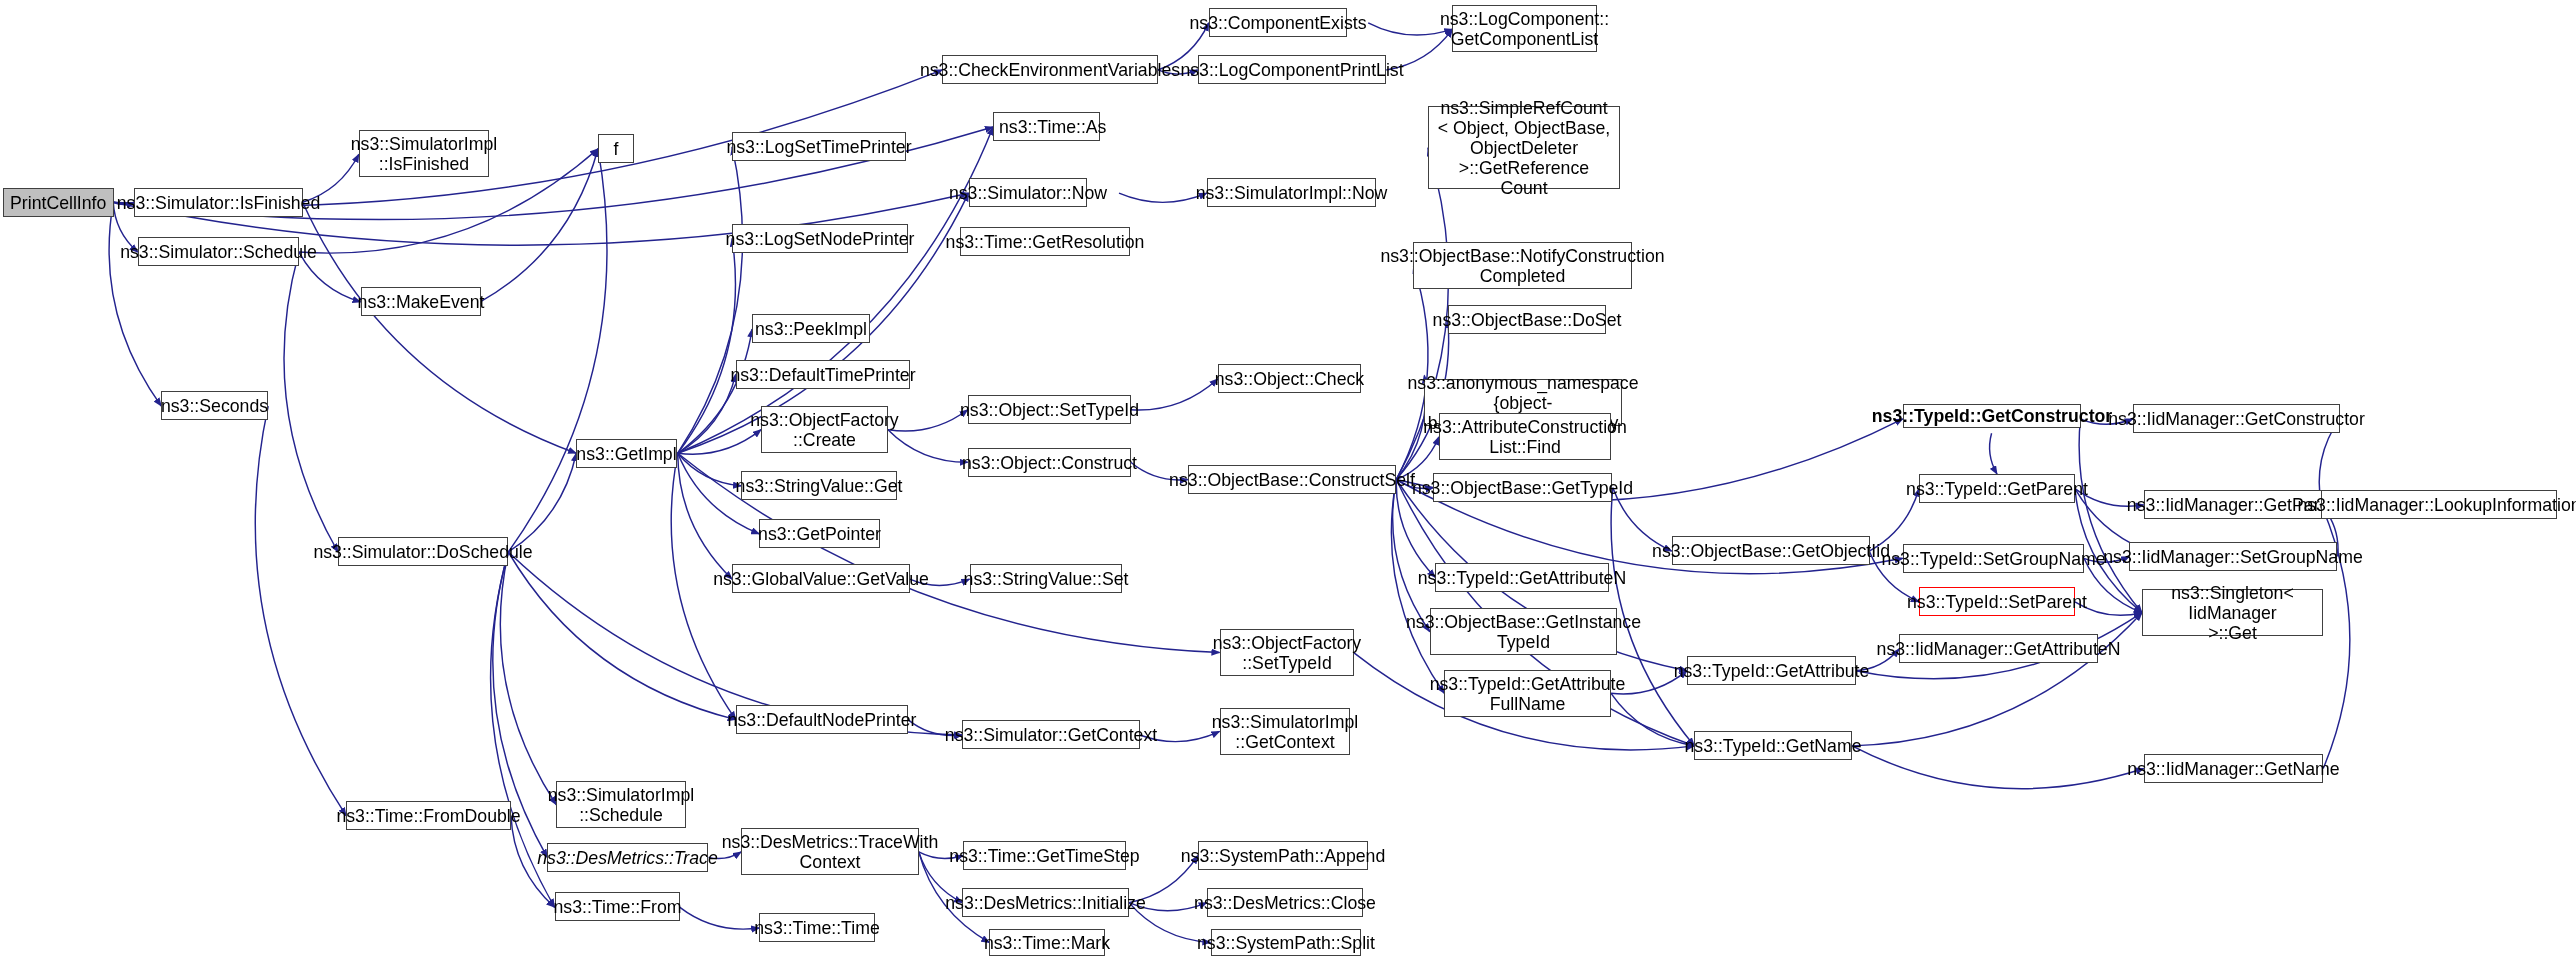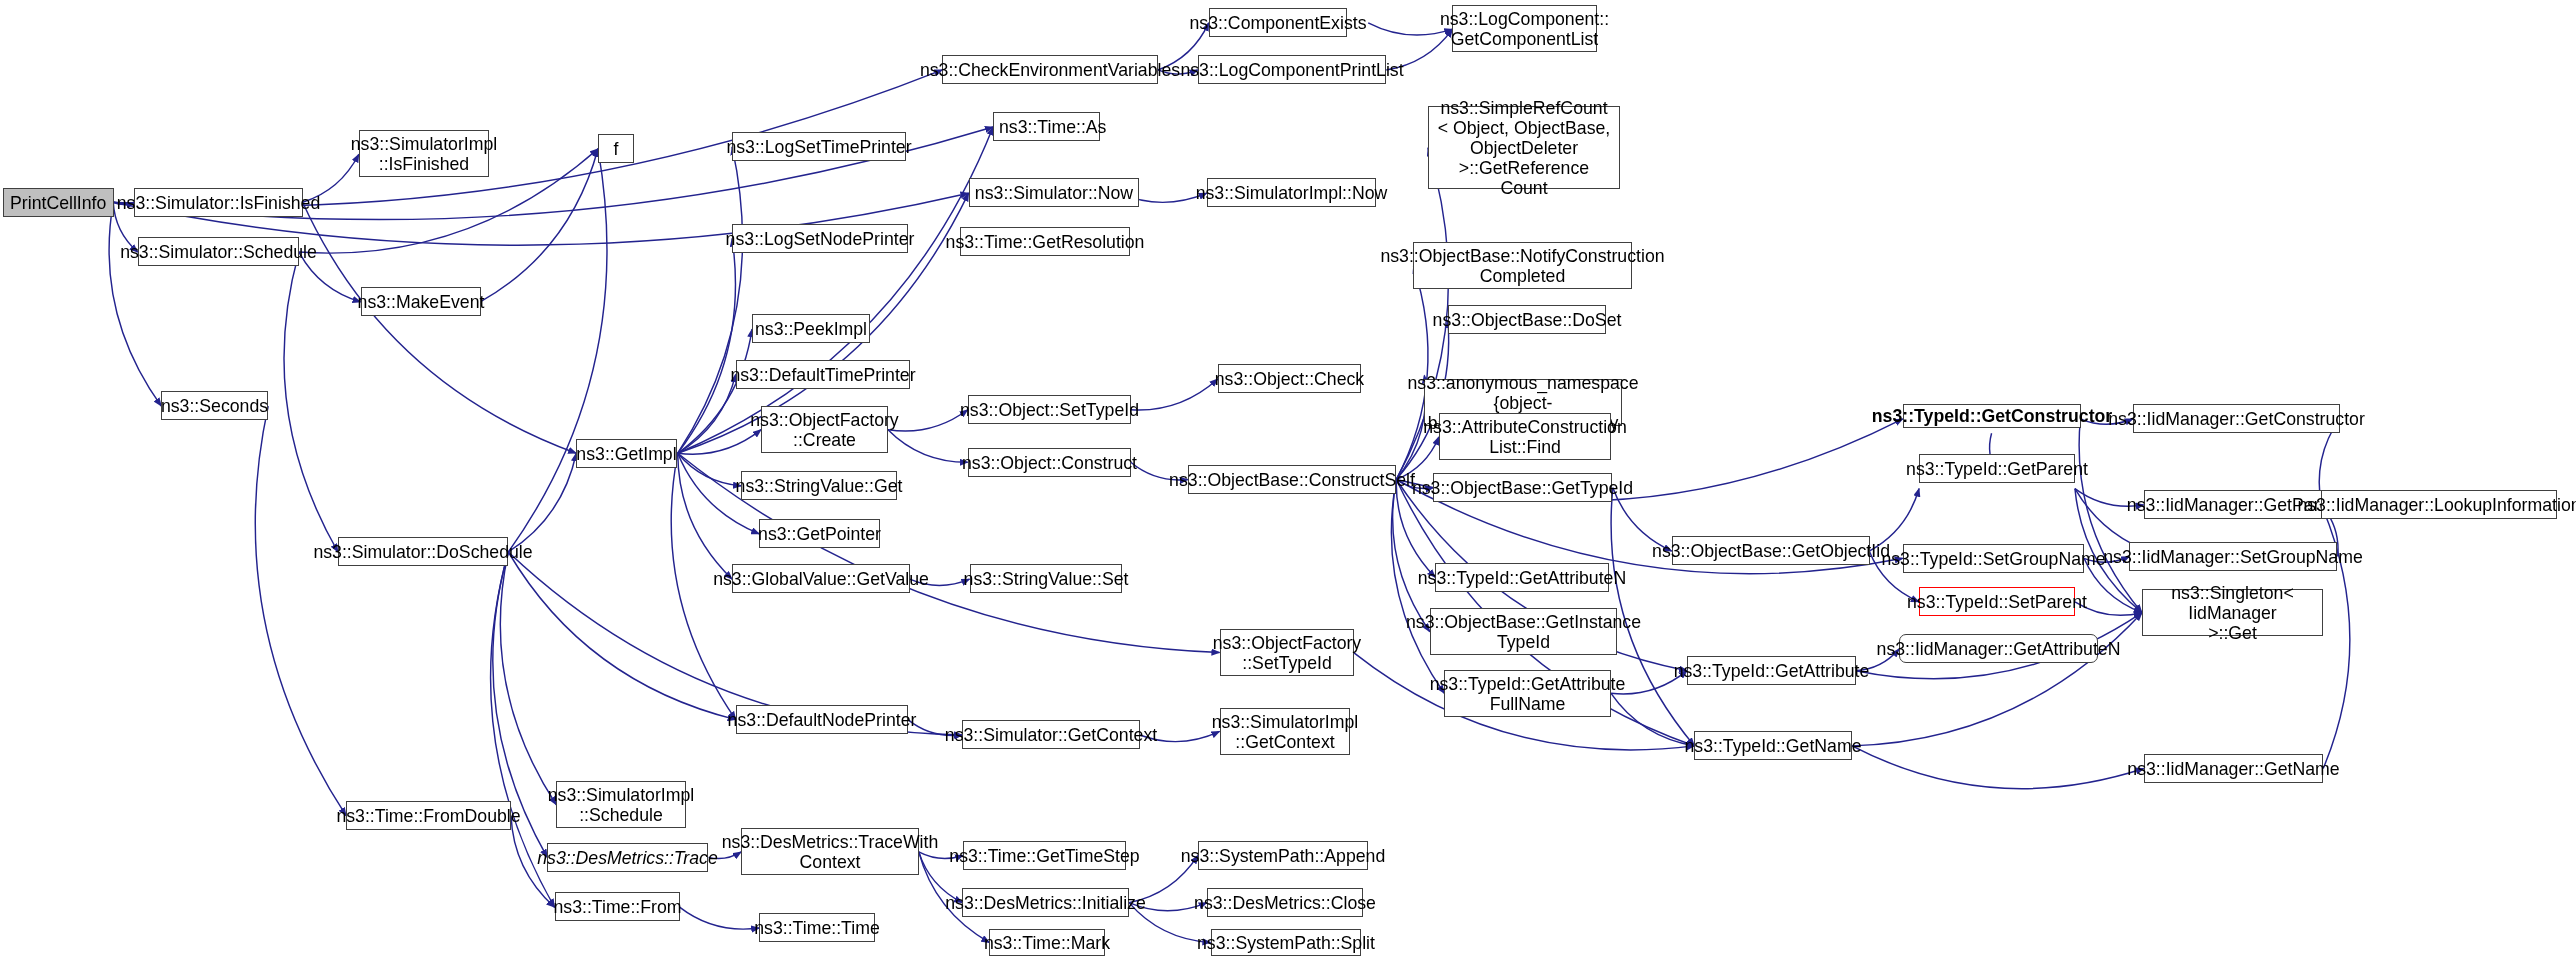--- a/index.html
+++ b/index.html
@@ -135,21 +135,21 @@
       <div class="node" style="left: 576px; top: 439px; width: 101px; height: 29px;">ns3::GetImpl</div>
       <div class="node" style="left: 759px; top: 519px; width: 121px; height: 29px;">ns3::GetPointer</div>
       <div class="node" style="left: 732px; top: 564px; width: 178px; height: 29px;">ns3::GlobalValue::GetValue</div>
       <div class="node" style="left: 970px; top: 564px; width: 152px; height: 29px;">ns3::StringValue::Set</div>
       <div class="node" style="left: 968px; top: 395px; width: 163px; height: 29px; text-align: right;">ns3::Object::SetTypeId</div>
       <div class="node" style="left: 968px; top: 448px; width: 163px; height: 29px;">ns3::Object::Construct</div>
       <div class="node" style="left: 1218px; top: 364px; width: 143px; height: 29px;">ns3::Object::Check</div>
       <div class="node" style="left: 1188px; top: 465px; width: 208px; height: 29px;">ns3::ObjectBase::ConstructSelf</div>
       <div class="node" style="left: 942px; top: 55px; width: 216px; height: 29px;">ns3::CheckEnvironmentVariables</div>
       <div class="node" style="left: 993px; top: 112px; width: 107px; height: 29px; padding-left: 16px;">ns3::Time::As</div>
-      <div class="node" style="left: 969px; top: 178px; width: 170px; height: 29px;">ns3::Simulator::Now</div>
+      <div class="node" style="left: 969px; top: 178px; width: 118px; height: 29px;">ns3::Simulator::Now</div>
       <div class="node" style="left: 960px; top: 227px; width: 170px; height: 29px;">ns3::Time::GetResolution</div>
       <div class="node" style="left: 1209px; top: 8.2px; width: 138px; height: 29px;">ns3::ComponentExists</div>
       <div class="node" style="left: 1198px; top: 55px; width: 188px; height: 29px;">ns3::LogComponentPrintList</div>
       <div class="node" style="left: 1207px; top: 178px; width: 169px; height: 29px;">ns3::SimulatorImpl::Now</div>
       <div class="node" style="left: 1452px; top: 5.4px; width: 145px; height: 47px;">ns3::LogComponent::
 GetComponentList</div>
       <div class="node" style="left: 1428px; top: 106px; width: 192px; height: 83px;">ns3::SimpleRefCount
 &lt; Object, ObjectBase,
  ObjectDeleter &gt;::GetReference
 Count</div>
@@ -163,24 +163,24 @@
       <div class="node" style="left: 1433px; top: 473px; width: 179px; height: 29px;">ns3::ObjectBase::GetTypeId</div>
       <div class="node" style="left: 1435px; top: 563px; width: 174px; height: 29px;">ns3::TypeId::GetAttributeN</div>
       <div class="node" style="left: 1430px; top: 608px; width: 187px; height: 47px;">ns3::ObjectBase::GetInstance
 TypeId</div>
       <div class="node" style="left: 1444px; top: 670px; width: 167px; height: 47px;">ns3::TypeId::GetAttribute
 FullName</div>
       <div class="node" style="left: 1672px; top: 536px; width: 198px; height: 29px;">ns3::ObjectBase::GetObjectIid</div>
       <div class="node" style="left: 1687px; top: 656px; width: 169px; height: 29px;">ns3::TypeId::GetAttribute</div>
       <div class="node" style="left: 1694px; top: 731px; width: 158px; height: 29px;">ns3::TypeId::GetName</div>
       <div class="node" style="left: 1903px; top: 404px; width: 178px; height: 24px; font-weight: bold;">ns3::TypeId::GetConstructor</div>
-      <div class="node" style="left: 1919px; top: 454px; width: 156px; height: 29px;">ns3::TypeId::GetParent</div>
+      <div class="node" style="left: 1919px; top: 474px; width: 156px; height: 29px;">ns3::TypeId::GetParent</div>
       <div class="node" style="left: 1903px; top: 544px; width: 181px; height: 29px;">ns3::TypeId::SetGroupName</div>
       <div class="node red" style="left: 1919px; top: 587px; width: 156px; height: 29px;">ns3::TypeId::SetParent</div>
-      <div class="node" style="left: 1899px; top: 634px; width: 199px; height: 29px; border-radius: 7px;">ns3::IidManager::GetAttributeN</div>
+      <div class="node" style="left: 1899px; top: 634px; width: 199px; height: 29px;">ns3::IidManager::GetAttributeN</div>
       <div class="node" style="left: 2133px; top: 404px; width: 207px; height: 29px; text-align: center;">ns3::IidManager::GetConstructor</div>
       <div class="node" style="left: 2144px; top: 490px; width: 183px; height: 29px;">ns3::IidManager::GetParent</div>
       <div class="node" style="left: 2166px; top: 542px; width: 141px; height: 29px;">ns3::TypeId::TypeId</div>
       <div class="node" style="left: 2129px; top: 542px; width: 208px; height: 29px;">ns3::IidManager::SetGroupName</div>
       <div class="node" style="left: 2142px; top: 589px; width: 181px; height: 47px;">ns3::Singleton&lt; IidManager
 &gt;::Get</div>
       <div class="node" style="left: 2144px; top: 754px; width: 179px; height: 29px;">ns3::IidManager::GetName</div>
       <div class="node" style="left: 2321px; top: 490px; width: 236px; height: 29px;">ns3::IidManager::LookupInformation</div>
       <div class="node" style="left: 1220px; top: 629px; width: 134px; height: 47px;">ns3::ObjectFactory
 ::SetTypeId</div>

